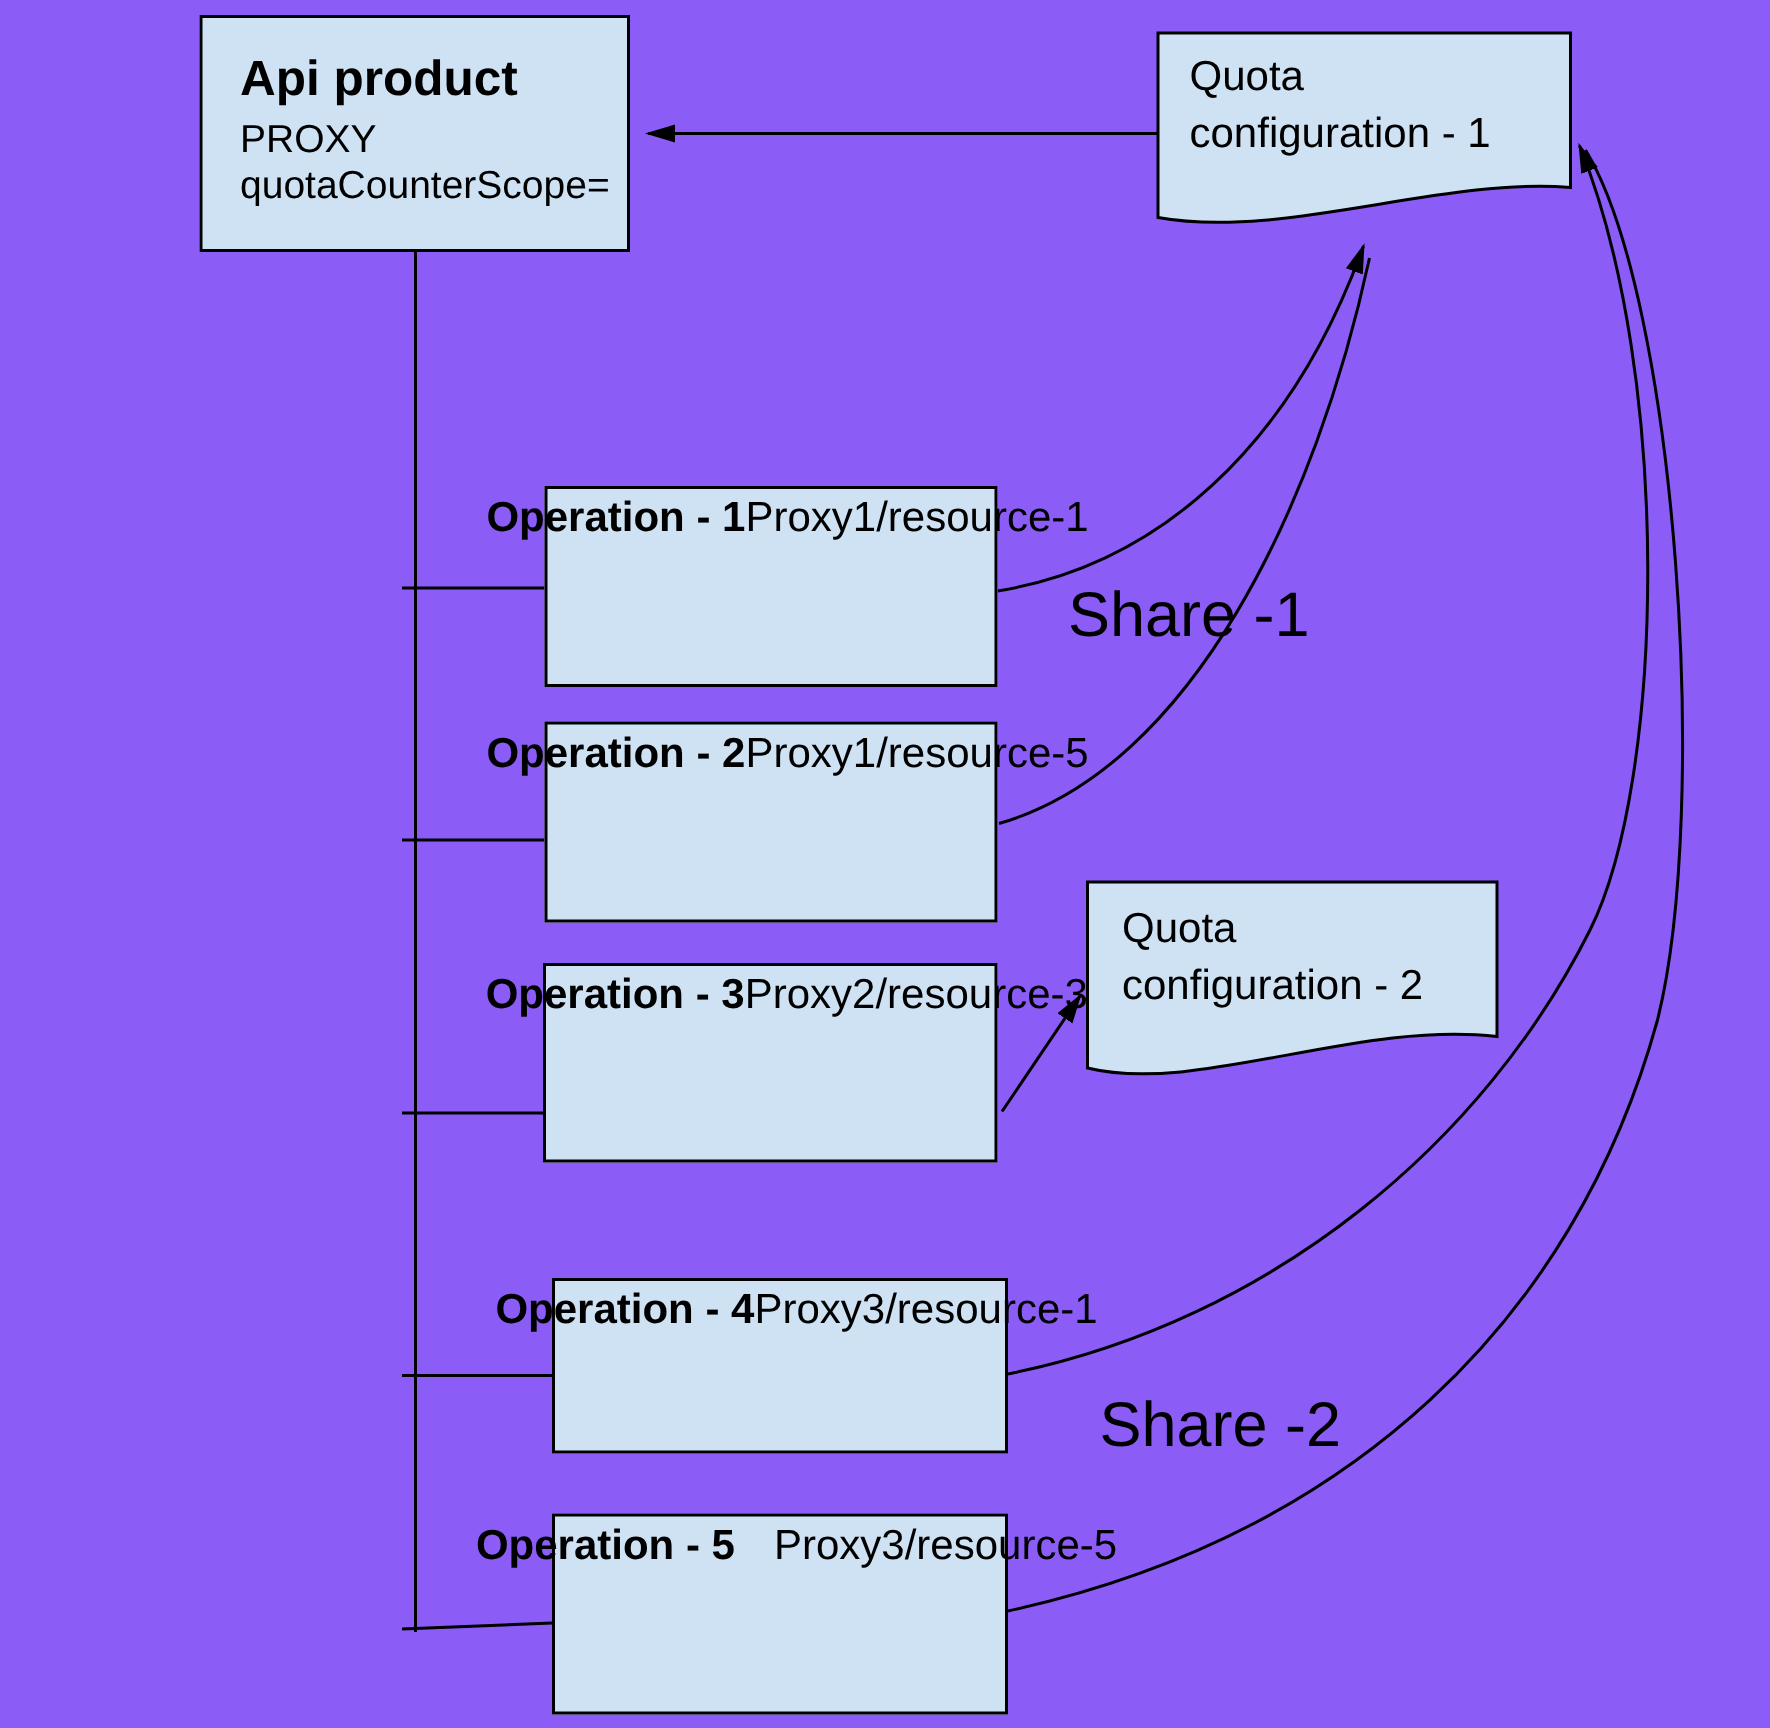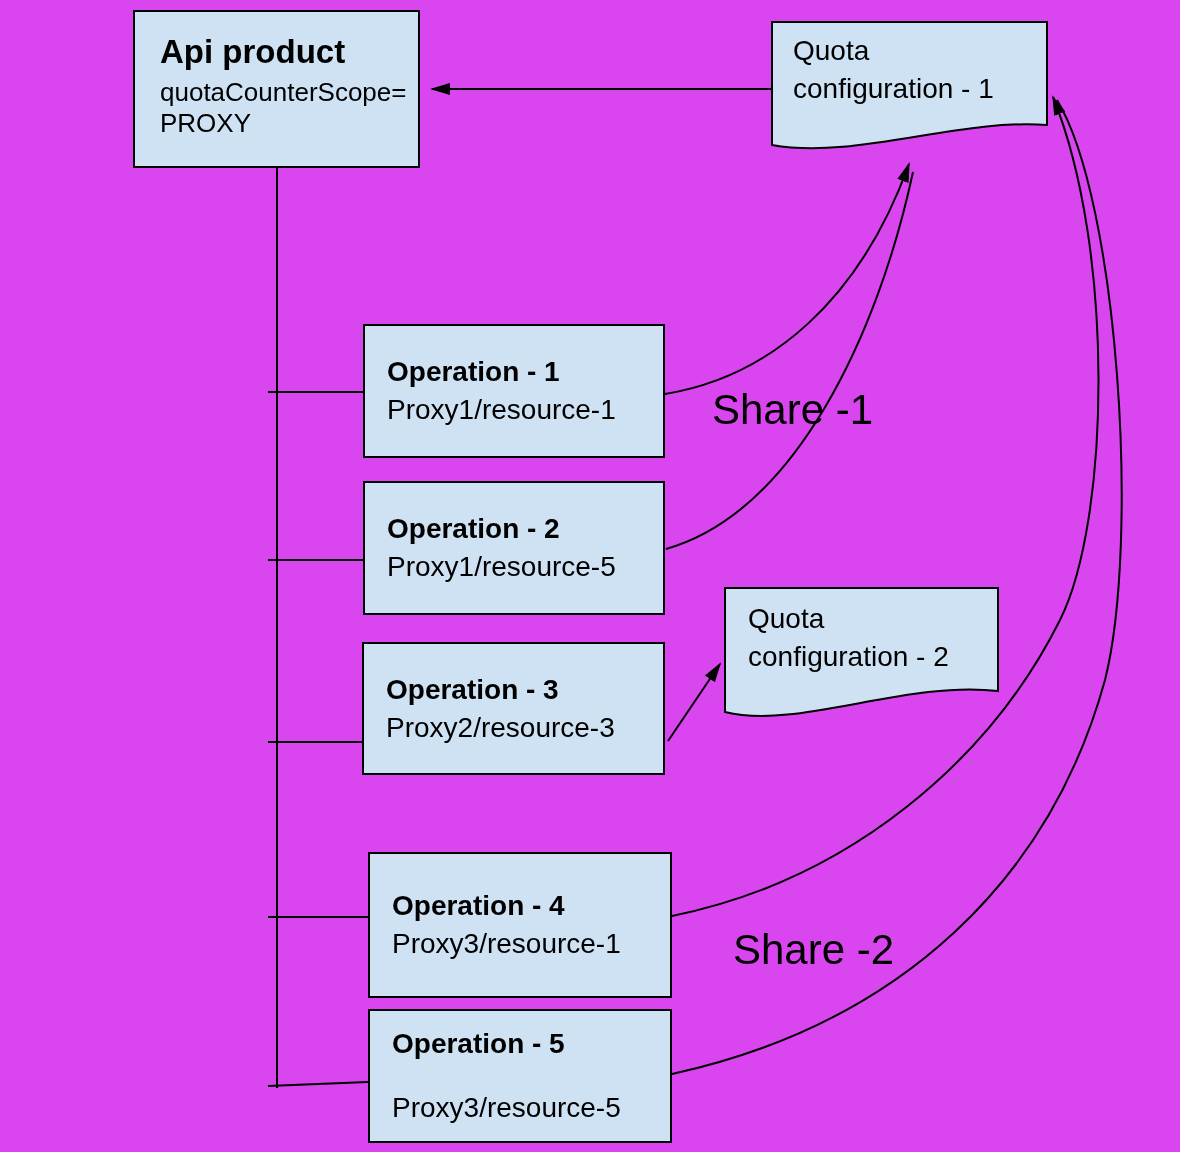--- a/index.html
+++ b/index.html
@@ -1,20 +1,20 @@
 <!DOCTYPE html>
 <html><head>
 <meta charset="utf-8">
 <style>
   html, body { margin: 0; padding: 0; background: #ffffff; }
   .stage {
     position: relative;
     width: 1180px;
     height: 1152px;
-    background: #d946ef;
+    background: #8b5cf6;
     font-family: "Liberation Sans", sans-serif;
     color: #000;
     overflow: hidden;
   }
   svg.connector-layer {
     position: absolute;
     left: 0; top: 0;
     width: 1180px; height: 1152px;
   }
   .doc-shape {
@@ -28,21 +28,21 @@
     stroke-width: 2;
   }
   .node {
     position: absolute;
     background: #cfe2f3;
     border: 2px solid #000000;
     box-sizing: border-box;
   }
   .op-node {
     display: flex;
-    flex-direction: column;
+    flex-direction: row;
     justify-content: center;
     padding-left: 22px;
   }
   .op-title { font-weight: bold; font-size: 28px; line-height: 38px; white-space: nowrap; }
   .op-path  { font-size: 28px; line-height: 38px; white-space: nowrap; }
   .api-node { padding: 20px 0 0 25px; }
   .api-title { font-weight: bold; font-size: 33px; line-height: 40px; margin-bottom: 5px; white-space: nowrap; }
   .api-line  { font-size: 26px; line-height: 31px; white-space: nowrap; }
   .doc-label {
     position: absolute;
@@ -84,22 +84,22 @@
     <path class="conn" d="M666,549 C795,512 878,335 913,172"></path>
 
     <path class="conn" d="M668,741 L720,664" marker-end="url(#arrowhead)"></path>
 
     <path class="conn" d="M672,916 C850,880 990,760 1060,620 C1110,520 1115,250 1053,97" marker-end="url(#arrowhead)"></path>
     <path class="conn" d="M672,1074 C900,1024 1050,880 1105,680 C1140,540 1118,200 1057,100"></path>
   </svg>
 
   <div class="node api-node" style="left:133px; top:10px; width:287px; height:158px;">
     <div class="api-title">Api product</div>
+    <div class="api-line">PROXY</div>
     <div class="api-line">quotaCounterScope=</div>
-    <div class="api-line">PROXY</div>
   </div>
 
   <div class="doc-label" style="left:793px; top:32px;">
     <div>Quota</div>
     <div>configuration - 1</div>
   </div>
 
   <div class="doc-label" style="left:748px; top:600px;">
     <div>Quota</div>
     <div>configuration - 2</div>
@@ -113,21 +113,21 @@
   <div class="node op-node" style="left:363px; top:481px; width:302px; height:134px;">
     <div class="op-title">Operation - 2</div>
     <div class="op-path">Proxy1/resource-5</div>
   </div>
 
   <div class="node op-node" style="left:362px; top:642px; width:303px; height:133px;">
     <div class="op-title">Operation - 3</div>
     <div class="op-path">Proxy2/resource-3</div>
   </div>
 
-  <div class="node op-node" style="left:368px; top:852px; width:304px; height:146px;">
+  <div class="node op-node" style="left:368px; top:852px; width:304px; height:117px;">
     <div class="op-title">Operation - 4</div>
     <div class="op-path">Proxy3/resource-1</div>
   </div>
 
   <div class="node op-node" style="left:368px; top:1009px; width:304px; height:134px;gap:26px;">
     <div class="op-title">Operation - 5</div>
     <div class="op-path">Proxy3/resource-5</div>
   </div>
 
   <div class="share-label" style="left:712px; top:386px;">Share -1</div>

